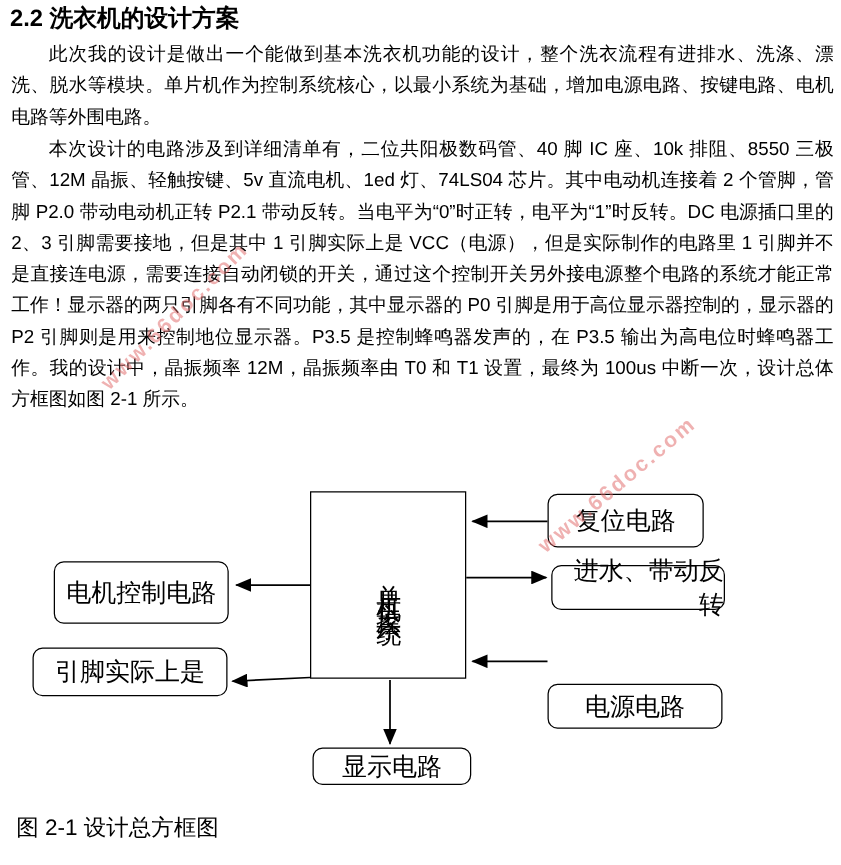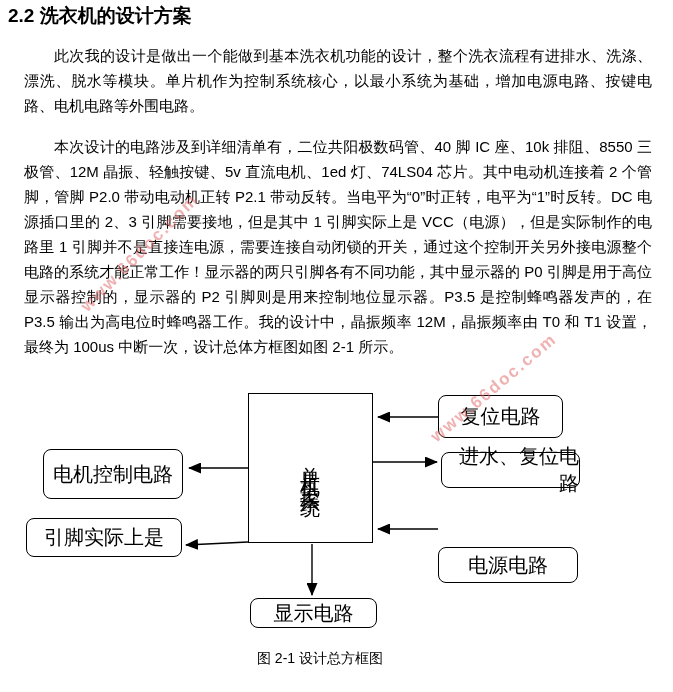--- a/index.html
+++ b/index.html
@@ -16,21 +16,21 @@
     left:8px;top:5px;width:660px;
     font-size:15px;line-height:25px;
     text-align:justify;
     z-index:1;
   }
   .heading{
     font-size:19px;font-weight:bold;
     margin:0 0 4px 0;line-height:22px;
     text-align:left;
   }
-  .para{margin:16px;text-indent:2em;}
+  .para{margin:1px;text-indent:2em;}
   
   .dbox{
     position:absolute;
     border:1.4px solid #000;
     border-radius:8px;
     background:#fff;
     display:flex;align-items:center;justify-content:center;
     font-size:20px;
     z-index:2;
     box-sizing:border-box;
@@ -52,23 +52,24 @@
   .box-water  {left:441px;top:452px;width:139px;height:36px;}
   .box-power  {left:438px;top:511px;width:140px;height:36px;margin-top:36px;}
   .box-display{left:250px;top:598px;width:127px;height:30px;}
   .arrows{
     position:absolute;left:0;top:0;width:673px;height:692px;
     z-index:3;pointer-events:none;
   }
   .caption{
     position:absolute;
     left:0;top:650px;width:640px;
-    text-align:center;
-    font-size:14px;
+    text-align:left;
+    font-size:18px;
     z-index:2;
+    padding-left:13px;
   }
   .watermark{
     position:absolute;
     z-index:5;
     font-size:17px;font-weight:bold;
     letter-spacing:2px;
     white-space:nowrap;
     opacity:0.5;
     pointer-events:none;
   }
@@ -95,21 +96,21 @@
   <div class="dbox box-motor">
     <span>电机控制电路</span>
   </div>
   <div class="dbox box-buzzer">
     <span>引脚实际上是</span>
   </div>
   <div class="dbox box-reset">
     <span>复位电路</span>
   </div>
   <div class="dbox box-water">
-    <span>进水、复位电路</span>
+    <span>进水、带动反转</span>
   </div>
   <div class="dbox box-power">
     <span>电源电路</span>
   </div>
   <div class="dbox box-display">
     <span>显示电路</span>
   </div>
 
   <svg class="arrows" viewBox="0 0 673 692" xmlns="http://www.w3.org/2000/svg">
     <defs>

